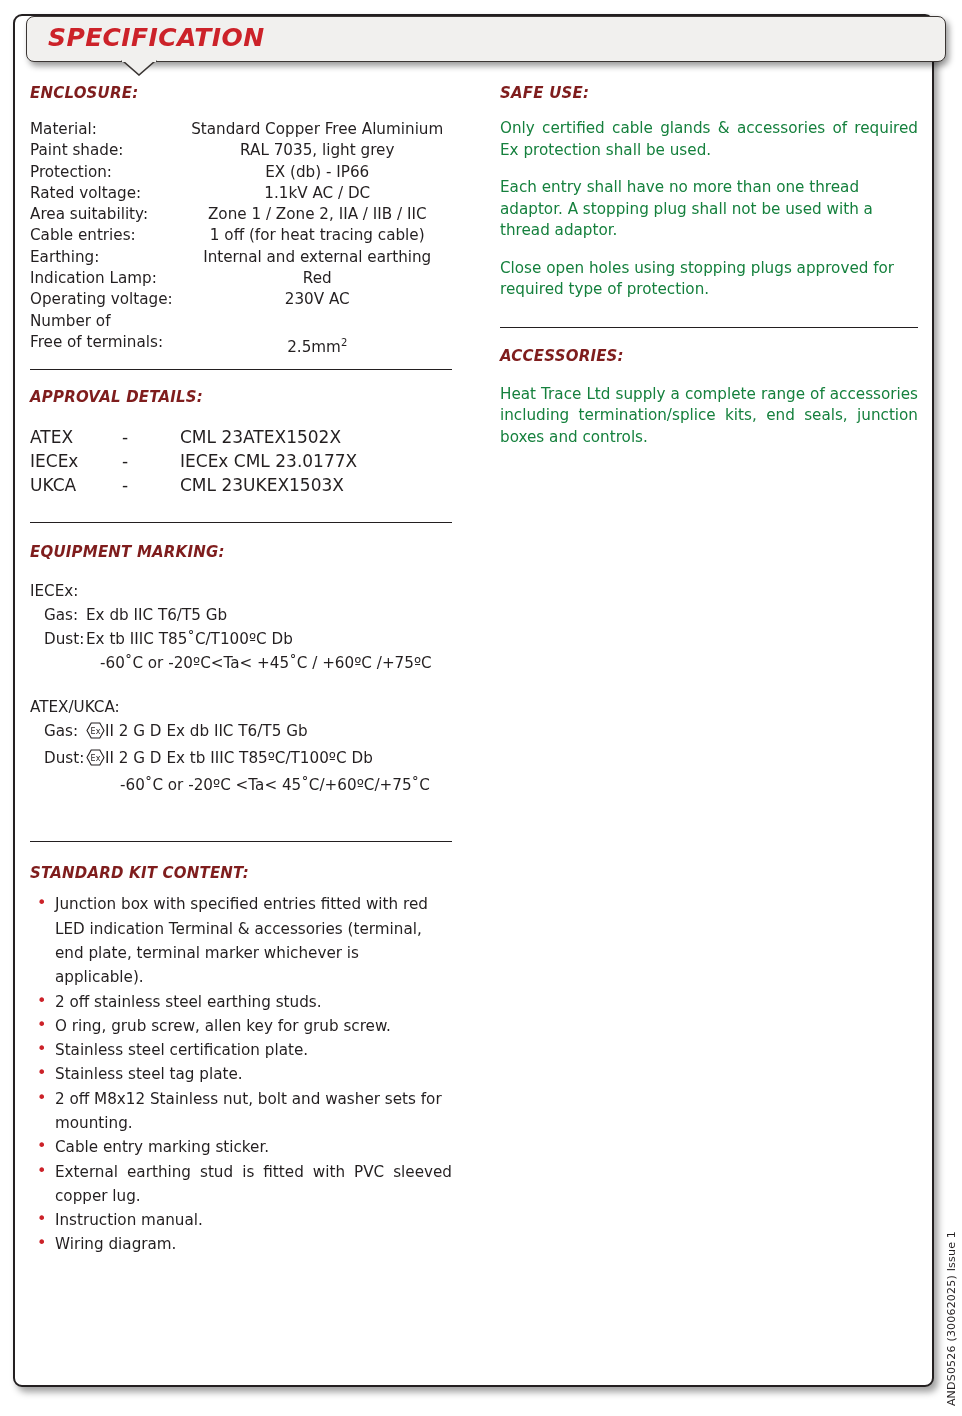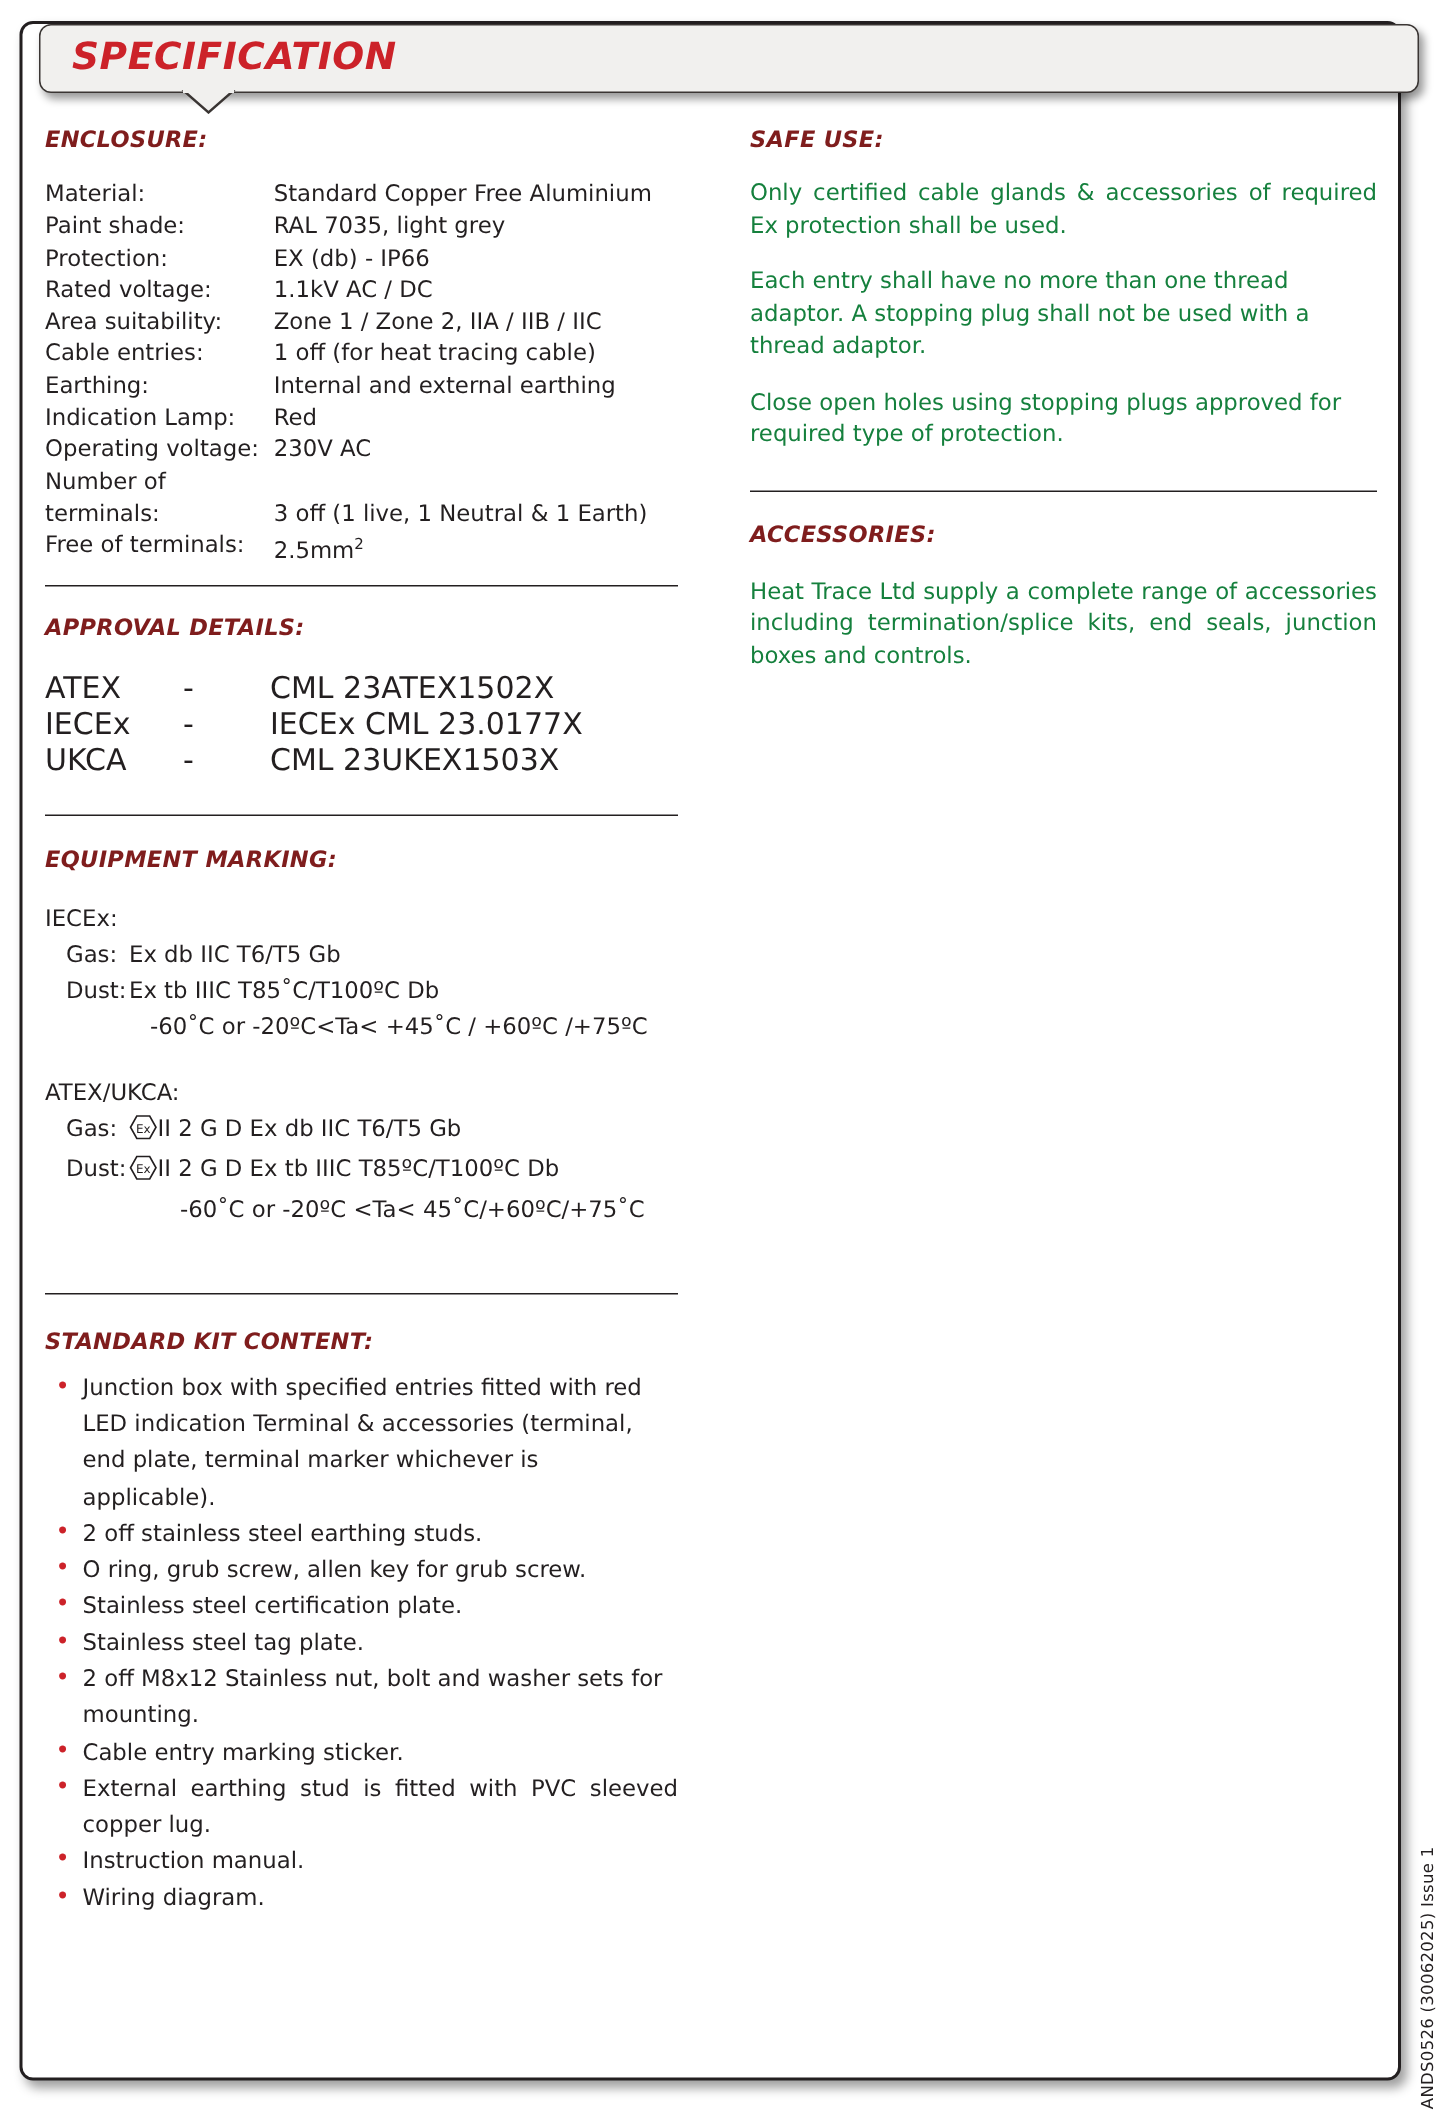--- a/index.html
+++ b/index.html
@@ -101,26 +101,26 @@
     font-size: 15.2px;
     color: #231f20;
   }
   .spec-table td {
     padding: 0;
     line-height: 21.3px;
     vertical-align: top;
     white-space: nowrap;
   }
   .spec-label { text-align: left; }
-  .spec-value { text-align: left; }
+  .spec-value { text-align: center; }
 
   
   .appr-table {
     border-collapse: collapse;
-    font-size: 20px;
+    font-size: 17px;
     color: #231f20;
   }
   .appr-table td {
     padding: 0;
     line-height: 24px;
     white-space: nowrap;
   }
   .appr-name { width: 92px; }
   .appr-dash { width: 58px; }
 
@@ -244,24 +244,20 @@
             <td class="spec-label">Indication Lamp:</td>
             <td class="spec-value">Red</td>
           </tr>
           <tr>
             <td class="spec-label">Operating voltage:</td>
             <td class="spec-value">230V AC</td>
           </tr>
           <tr>
             <td class="spec-label">Number of</td>
             <td class="spec-value"></td>
-          </tr>
-          <tr>
-            <td class="spec-label">terminals:</td>
-            <td class="spec-value">3 off (1 live, 1 Neutral &amp; 1 Earth)</td>
           </tr>
           <tr>
             <td class="spec-label">Free of terminals:</td>
             <td class="spec-value">2.5mm<sup style="font-size:10px;">2</sup></td>
           </tr>
         </tbody>
     </table>
     <hr class="rule" style="margin-top:11px;">
   </div>
 

